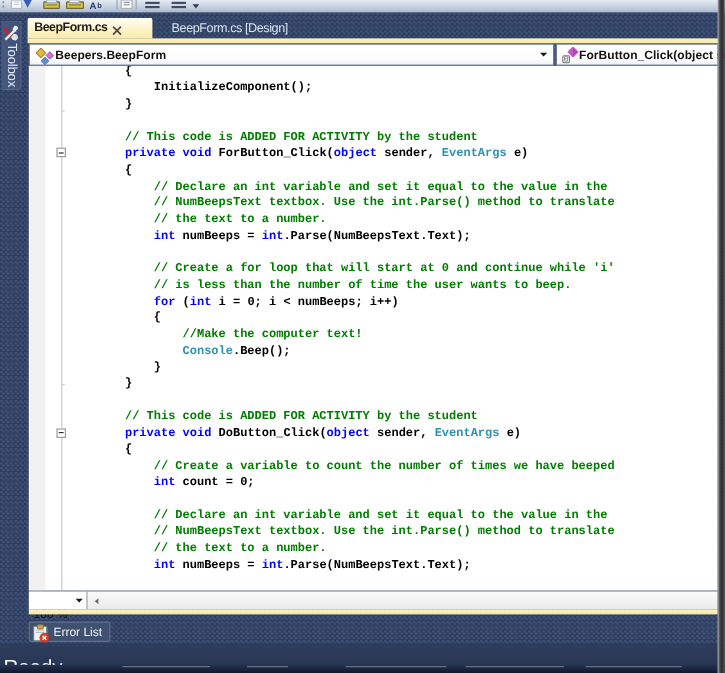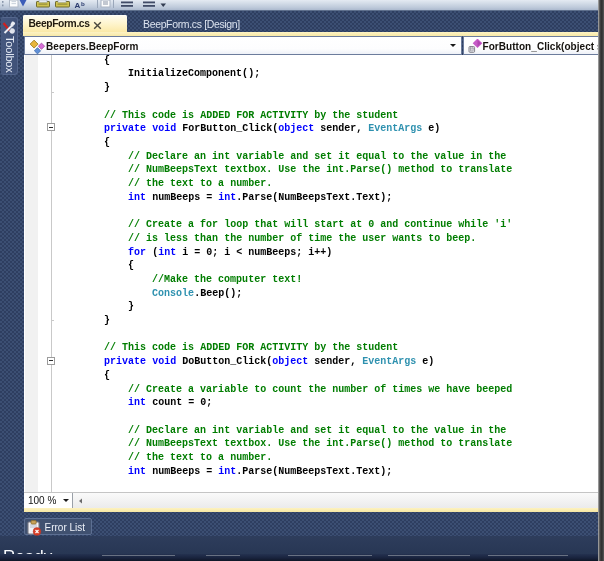--- a/index.html
+++ b/index.html
@@ -31,21 +31,21 @@
 .foldbox{position:absolute;left:22.7px;width:8.2px;height:8.2px;background:#fff;border:1px solid #9c9c9c;box-sizing:border-box;}
 .foldbox:after{content:"";position:absolute;left:1.3px;top:2.6px;width:3.8px;height:.9px;background:#2e2e2e;}
 .tick{position:absolute;left:27.8px;width:2.7px;height:1px;background:#c9c9c9;}
 #code{position:absolute;left:32.1px;top:-1.3px;margin:0;font-family:"Liberation Mono",monospace;font-size:10px;font-weight:bold;line-height:13.7px;color:#000;white-space:pre;}
 .c{color:#007d00;}
 .k{color:#0000ff;}
 .t2{color:#2e91af;}
 
 #botline{left:24px;top:492px;width:574px;height:1px;background:#c5c5c5;}
 #zoombox{left:24px;top:493px;width:49px;height:15px;background:#fff;border-right:1px solid #9aa0a8;box-sizing:border-box;}
-#zoombox .t{position:absolute;left:4px;top:2px;font-size:10px;color:#111;}
+#zoombox .t{position:absolute;left:4px;top:14px;font-size:10px;color:#111;}
 #hscroll{left:73px;top:493px;width:525px;height:15px;background:linear-gradient(#fafafa,#ebebeb);}
 
 #cream2{left:24px;top:508px;width:574px;height:4px;background:linear-gradient(#fdf2c0,#f6e7a3);}
 
 #errbtn{left:24px;top:518px;width:68px;height:17px;background:#405170;border:1px solid #5d6f92;border-radius:2px;box-sizing:border-box;}
 #errbtn .t{position:absolute;left:19.5px;top:2.5px;font-size:10px;color:#eef2f9;white-space:nowrap;}
 
 #status{left:0;top:536px;width:604px;height:20px;background:linear-gradient(#2e3d5c,#273653);}
 #status .t{position:absolute;left:3px;top:11px;font-size:17px;color:#fafcff;}
 #botedge{left:0;top:554px;width:604px;height:7px;background:linear-gradient(#243150,#18223c 60%,#0f1626);}

